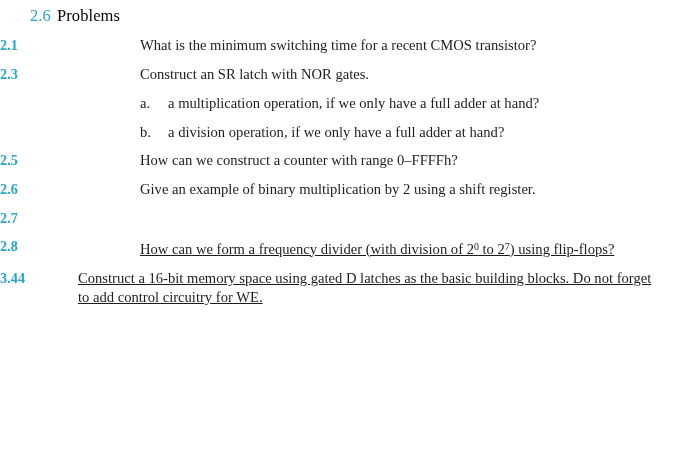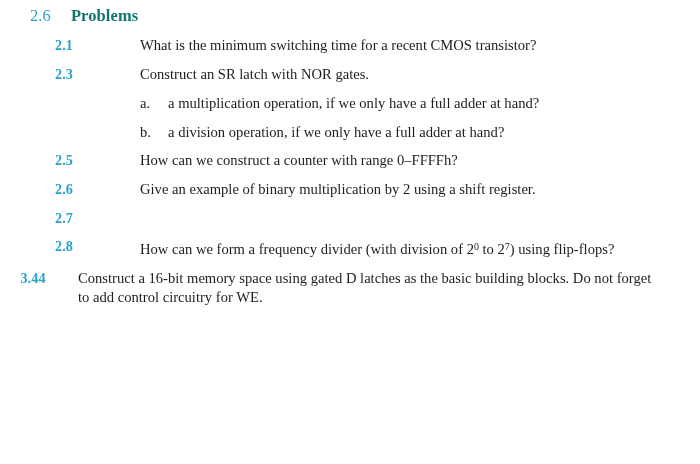--- a/index.html
+++ b/index.html
@@ -32,23 +32,23 @@
     line-height: 20px;
   }
   .section-heading .sec-num {
     font-size: 16.5px;
     font-weight: 400;
     color: #2aa3c9;
     letter-spacing: 0.1px;
   }
   .section-heading .sec-title {
     font-size: 16.5px;
-    font-weight: 700;
-    color: #0f766e;
-    margin-left: 20px;
+    font-weight: 400;
+    color: #000000;
+    margin-left: 6px;
     letter-spacing: 0.1px;
   }
 
   
   .problem-list {
     position: absolute;
     left: 0;
     top: 36px;
     width: 700px;
   }
@@ -61,34 +61,35 @@
     font-size: 14.6px;
     line-height: 19.5px;
     color: #1d1d1d;
     text-align: left;
   }
   .problem .pnum {
     position: absolute;
     left: 0;
     top: 0;
     width: 128px;
-    text-align: center;
+    text-align: left;
     font-weight: 700;
     font-size: 14.2px;
     color: #2aa3c9;
     letter-spacing: 0.1px;
   }
   .problem .ptext {
     display: block;
   }
 
   
   .problem.wide {
     padding-left: 78px;
     padding-right: 42px;
+    text-decoration: underline;
   }
   .problem.wide .pnum {
     width: 66px;
   }
   
   .problem.indent-num .pnum {
     width: 128px;
   }
   .problem.indent-num .ptext {
     text-indent: 62px;

